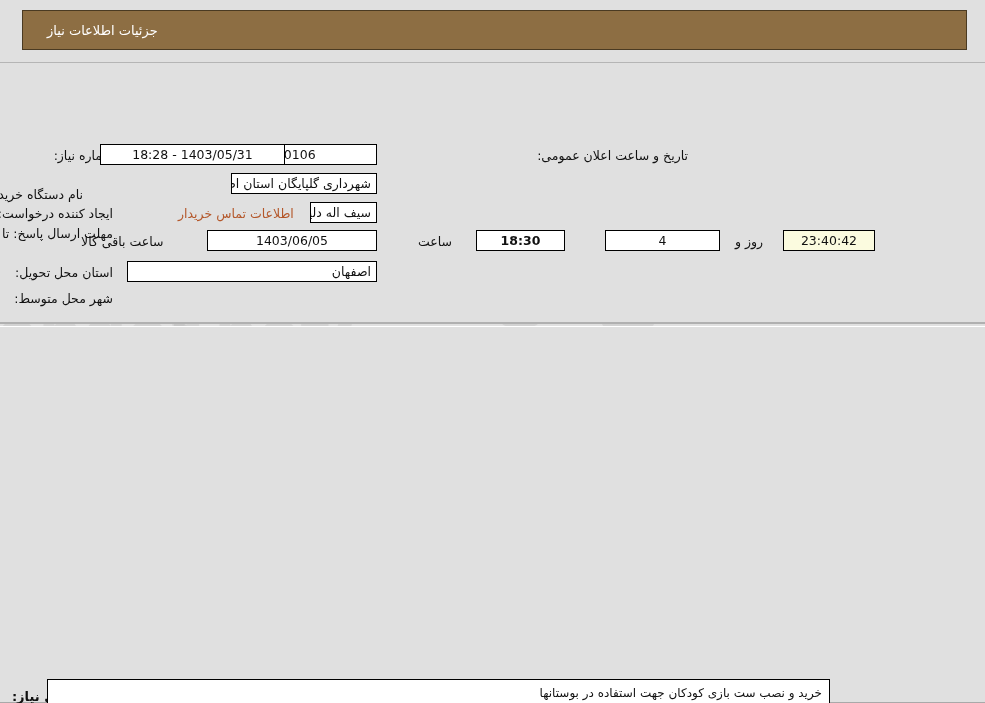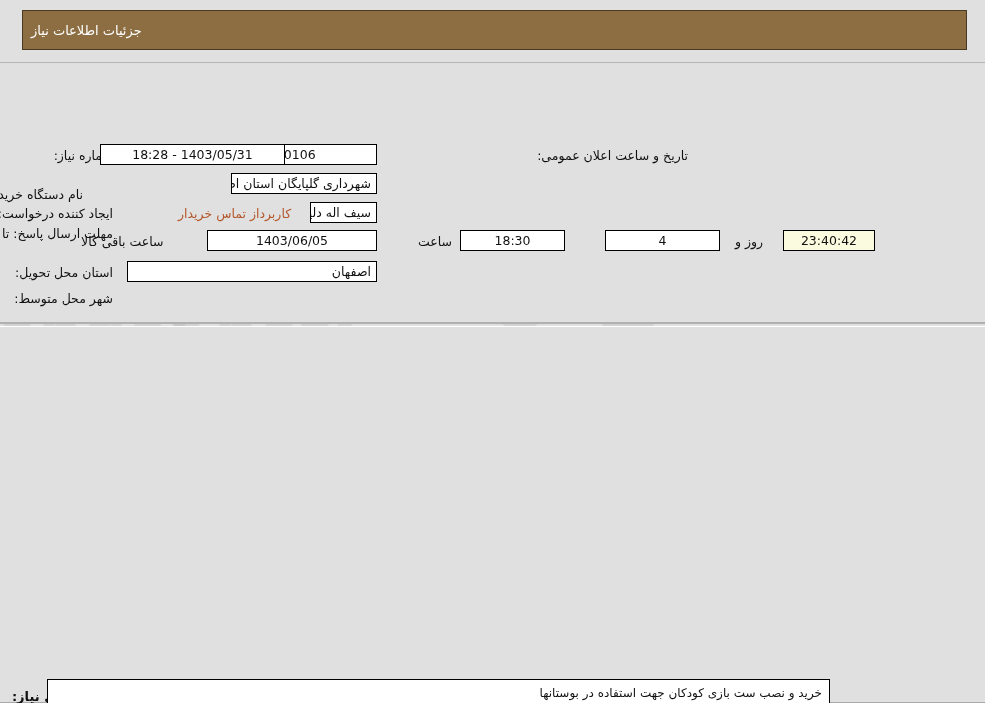--- a/index.html
+++ b/index.html
@@ -31,21 +31,21 @@
   #header-bar {
     position: absolute;
     left: 22px; top: 10px;
     width: 945px; height: 40px;
     background: #8d6e43;
     border: 1px solid #4a3a22;
     color: #ffffff;
     display: flex;
     align-items: center;
     justify-content: flex-start;
-    padding: 0 8px;
+    padding: 0 24px;
     font-size: 13px;
     z-index: 3;
   }
 
   
   .panel {
     position: absolute;
     background: #e0e0e0;
     border-top: 1px solid #ffffff;
     border-bottom: 1px solid #a9a9a9;
@@ -189,26 +189,26 @@
 
       <div class="lbl" style="right:297px; top:85px; width:170px;">تاریخ و ساعت اعلان عمومی:</div>
 
       <div class="fld" style="left:100px; top:81px; width:185px;">1403/05/31 - 18:28</div>
 
       <div class="lbl" style="right:902px; top:114px; width:110px;margin-top:10px;">نام دستگاه خریدار:</div>
       <div class="fld rightalign" style="right:608px; top:110px; left:231px;">شهرداری گلپایگان استان اصفهان</div>
 
       <div class="lbl" style="right:872px; top:143px; width:125px;">ایجاد کننده درخواست:</div>
       <div class="fld rightalign" style="right:608px; top:139px; left:310px;">سیف اله دلیری کاربرداز شهرداری گلپایگان استان اصفهان</div>
-      <div class="linkish" style="left:178px; top:143px;">کاربرداز تماس خریدار</div>
+      <div class="linkish" style="left:178px; top:143px;">اطلاعات تماس خریدار</div>
 
       <div class="lbl" style="right:872px; top:163px; width:100px; line-height:15px;">مهلت ارسال پاسخ: تا تاریخ:</div>
       <div class="fld" style="right:608px; top:167px; width:170px;">1403/06/05</div>
       <div class="plaintxt" style="right:533px; top:171px;">ساعت</div>
-      <div class="fld" style="right:420px; top:167px; width:105px;">18:30</div>
+      <div class="fld" style="right:420px; top:167px; width:89px;font-weight:bold;">18:30</div>
       <div class="fld" style="right:265px; top:167px; width:115px;">4</div>
       <div class="plaintxt" style="right:222px; top:171px;">روز و</div>
       <div class="fld yellow" style="right:110px; top:167px; width:92px;">23:40:42</div>
       <div class="plaintxt" style="left:81px; top:171px;">ساعت باقی کالا</div>
 
       <div class="lbl" style="right:872px; top:202px; width:110px;">استان محل تحویل:</div>
       <div class="fld rightalign" style="right:608px; top:198px; width:250px;">اصفهان</div>
 
       <div class="lbl" style="right:872px; top:228px; width:110px;">شهر محل متوسط:</div>
 

